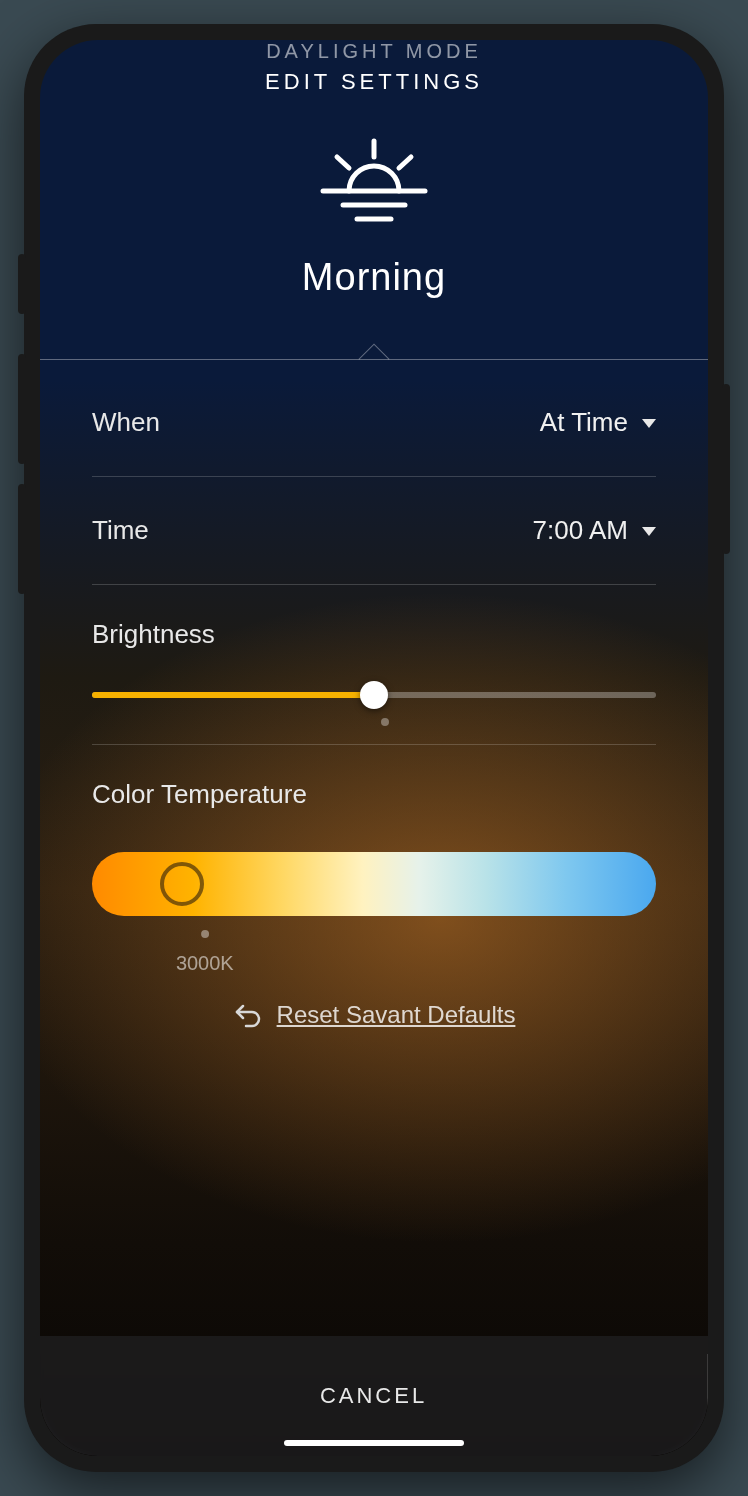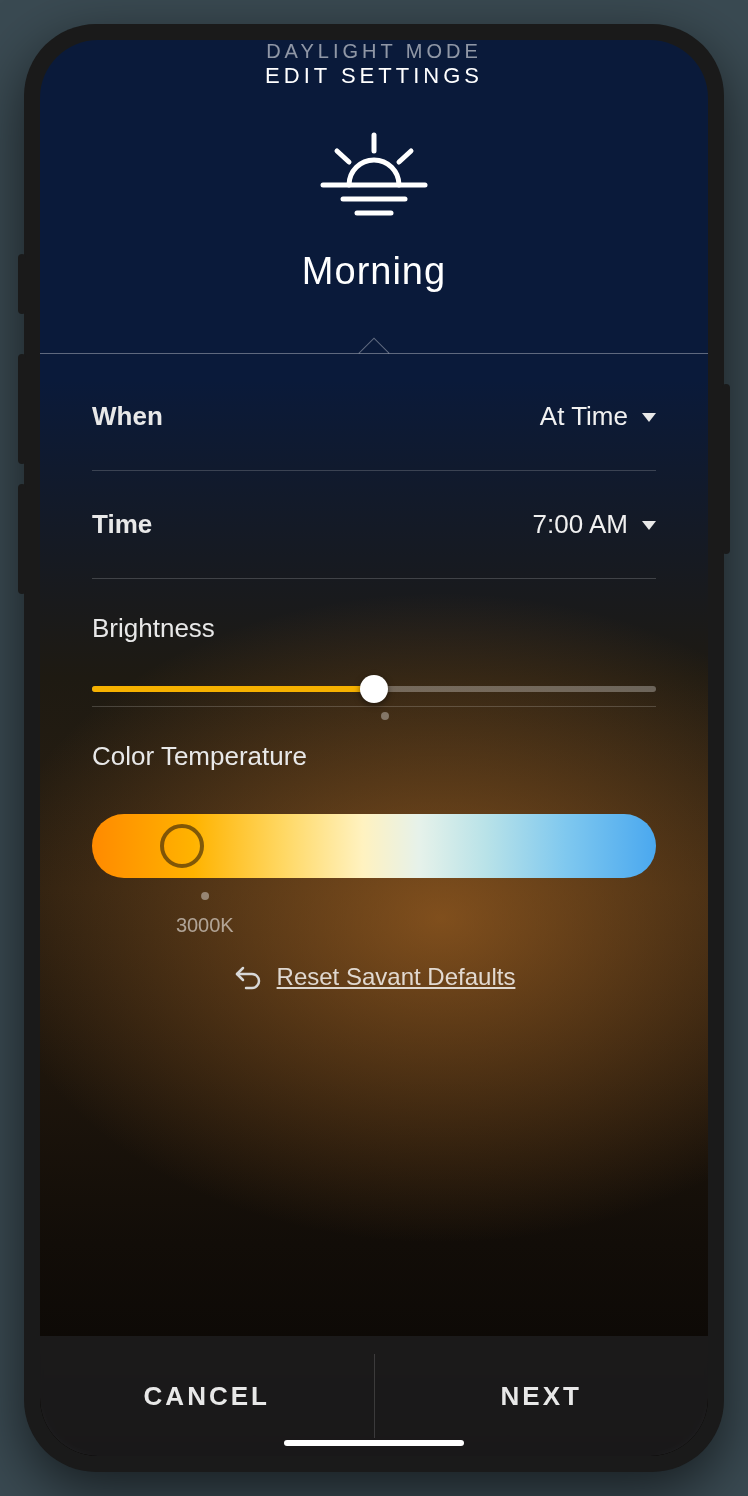--- a/index.html
+++ b/index.html
@@ -50,20 +50,21 @@
   .eyebrow {
     font-size: 20px;
     letter-spacing: 4px;
     color: rgba(255,255,255,0.55);
     font-weight: 400;
   }
   .title {
     font-size: 22px;
     letter-spacing: 4px;
     color: #fff;
+    margin-top: 6px;
     font-weight: 400;
   }
   .icon-wrap {
     margin-top: 40px;
     display: flex;
     justify-content: center;
   }
   .mode-name {
     margin-top: 31px;
     font-size: 38px;
@@ -101,42 +102,42 @@
   .row {
     display: flex;
     align-items: center;
     justify-content: space-between;
     height: 108px;
     border-bottom: 1px solid rgba(255,255,255,0.18);
   }
   .row:first-child { margin-top: 8px; }
   .row-label {
     font-size: 26px;
-    font-weight: 700;
+    font-weight: 400;
     color: #e8e8e8;
   }
   .row-value {
     display: flex;
     align-items: center;
     gap: 14px;
     font-size: 26px;
     font-weight: 300;
     color: #f0f0f0;
   }
   .chev-down {
     width: 0; height: 0;
     border-left: 7px solid transparent;
     border-right: 7px solid transparent;
     border-top: 9px solid #e8e8e8;
     margin-top: 2px;
   }
 
   .section {
     padding-top: 34px;
-    padding-bottom: 14px;
+    padding-bottom: 46px;
     border-bottom: 1px solid rgba(255,255,255,0.18);
   }
   .section:last-of-type { border-bottom: none; }
   .section-label {
     font-size: 26px;
     font-weight: 300;
     color: #e8e8e8;
     margin-bottom: 42px;
   }
 
@@ -232,24 +233,24 @@
     height: 120px;
     display: flex;
     background: rgba(40,40,44,0.55);
     backdrop-filter: blur(2px);
   }
   .bottom-bar .btn {
     flex: 1;
     display: flex;
     align-items: center;
     justify-content: center;
-    font-size: 26px;
+    font-size: 22px;
     letter-spacing: 3px;
     color: #e8e8e8;
-    font-weight: 700;
+    font-weight: 400;
   }
   .bottom-bar .divider {
     width: 1px;
     background: rgba(255,255,255,0.15);
     margin: 18px 0;
   }
 
   .home-indicator {
     position: absolute;
     bottom: 10px;
@@ -339,19 +340,18 @@
           <path d="M4 12 H19 A7 7 0 0 1 19 26 H13"></path>
         </svg>
         <span class="reset-link">Reset Savant Defaults</span>
       </div>
 
     </div>
 
     <div class="bottom-bar">
       <div class="btn">CANCEL</div>
       <div class="divider"></div>
-      <div class="btn">NEXT</div>
     </div>
 
     <div class="home-indicator"></div>
 
   </div>
 </div>
 
 </body></html>

